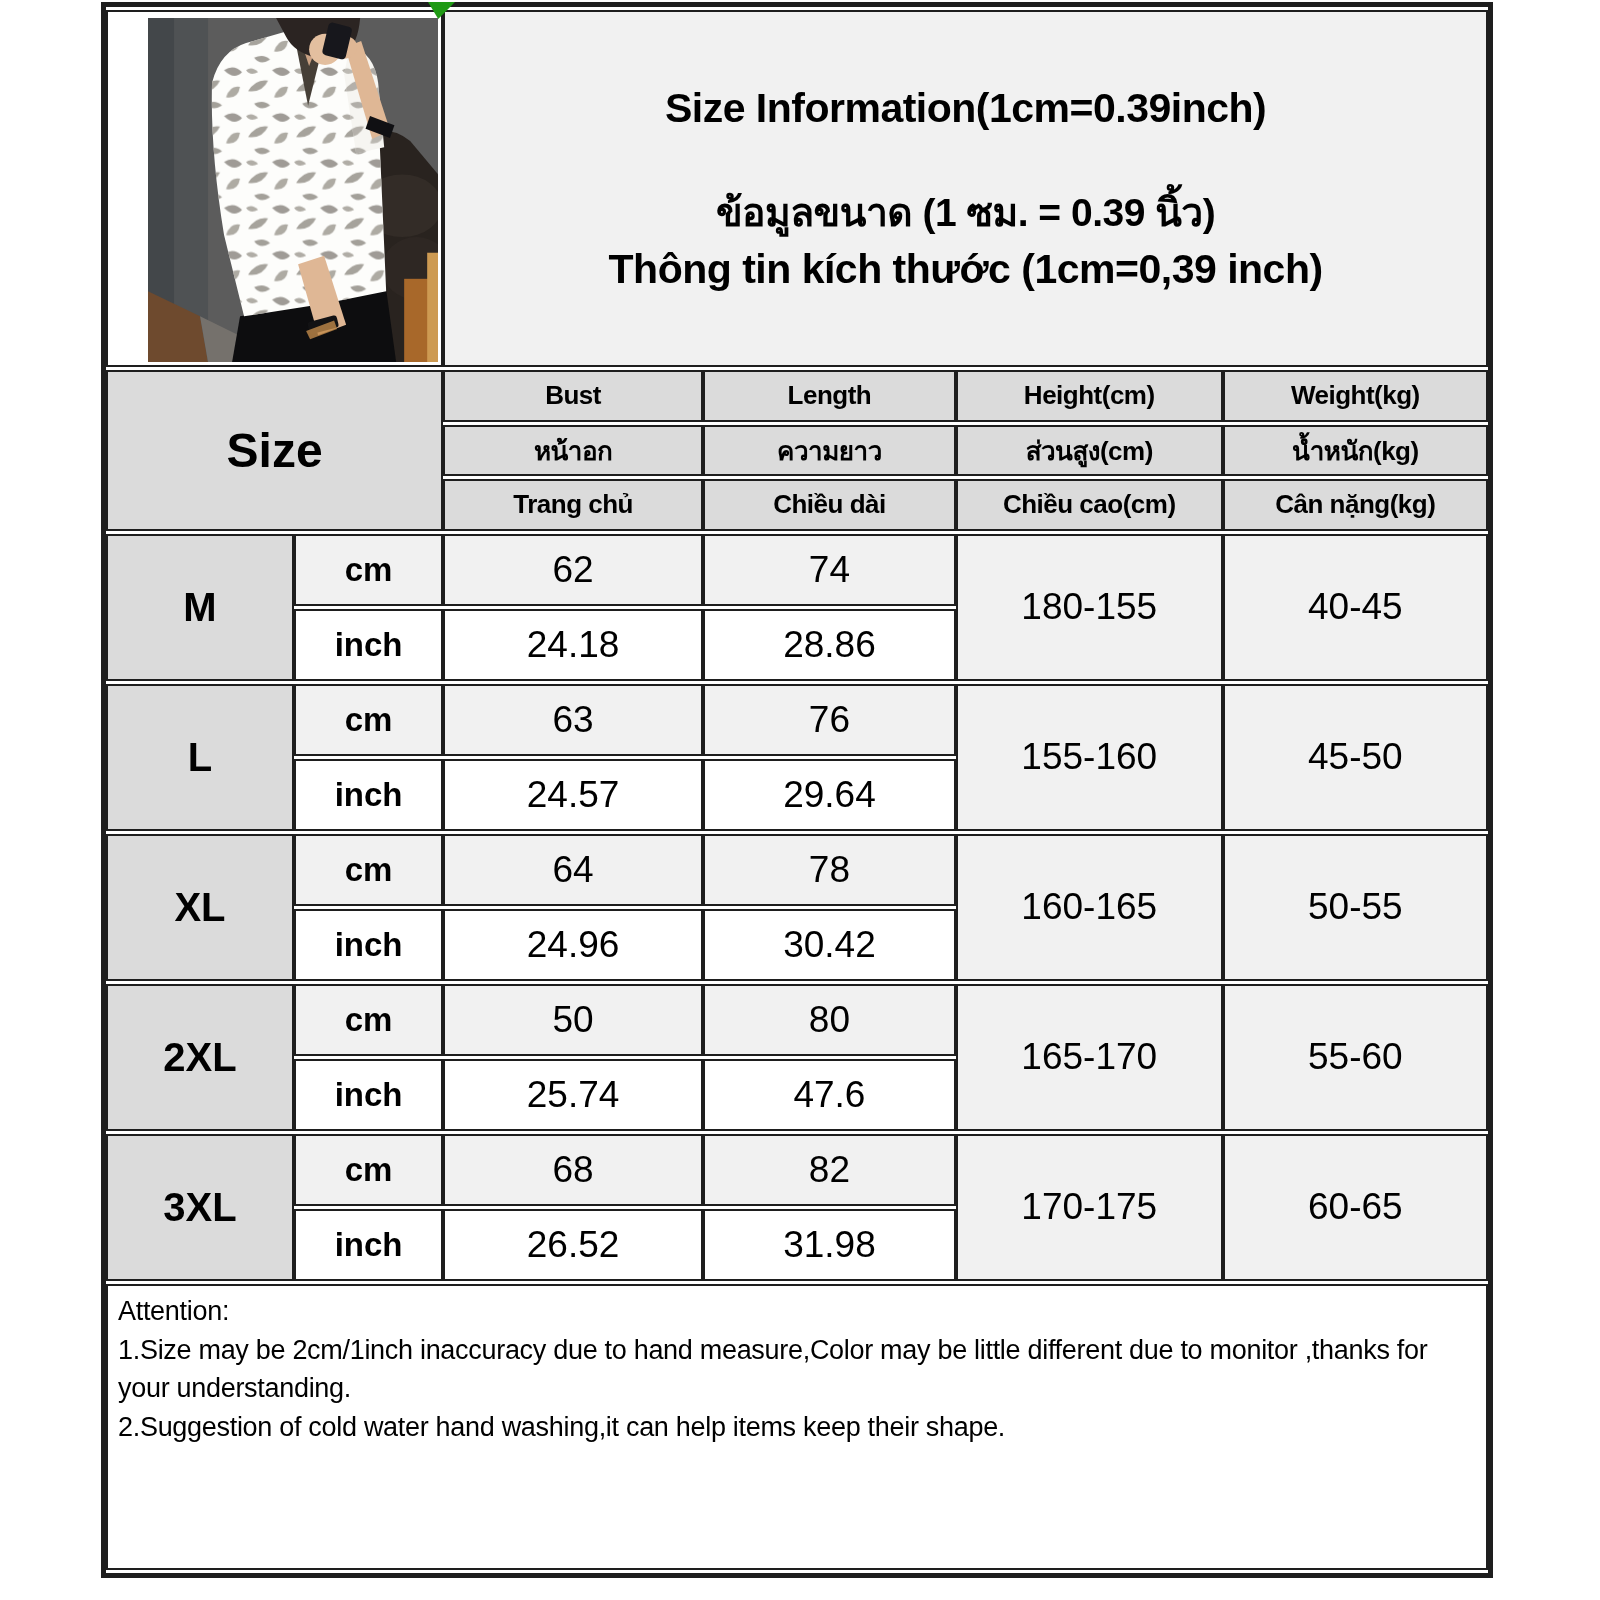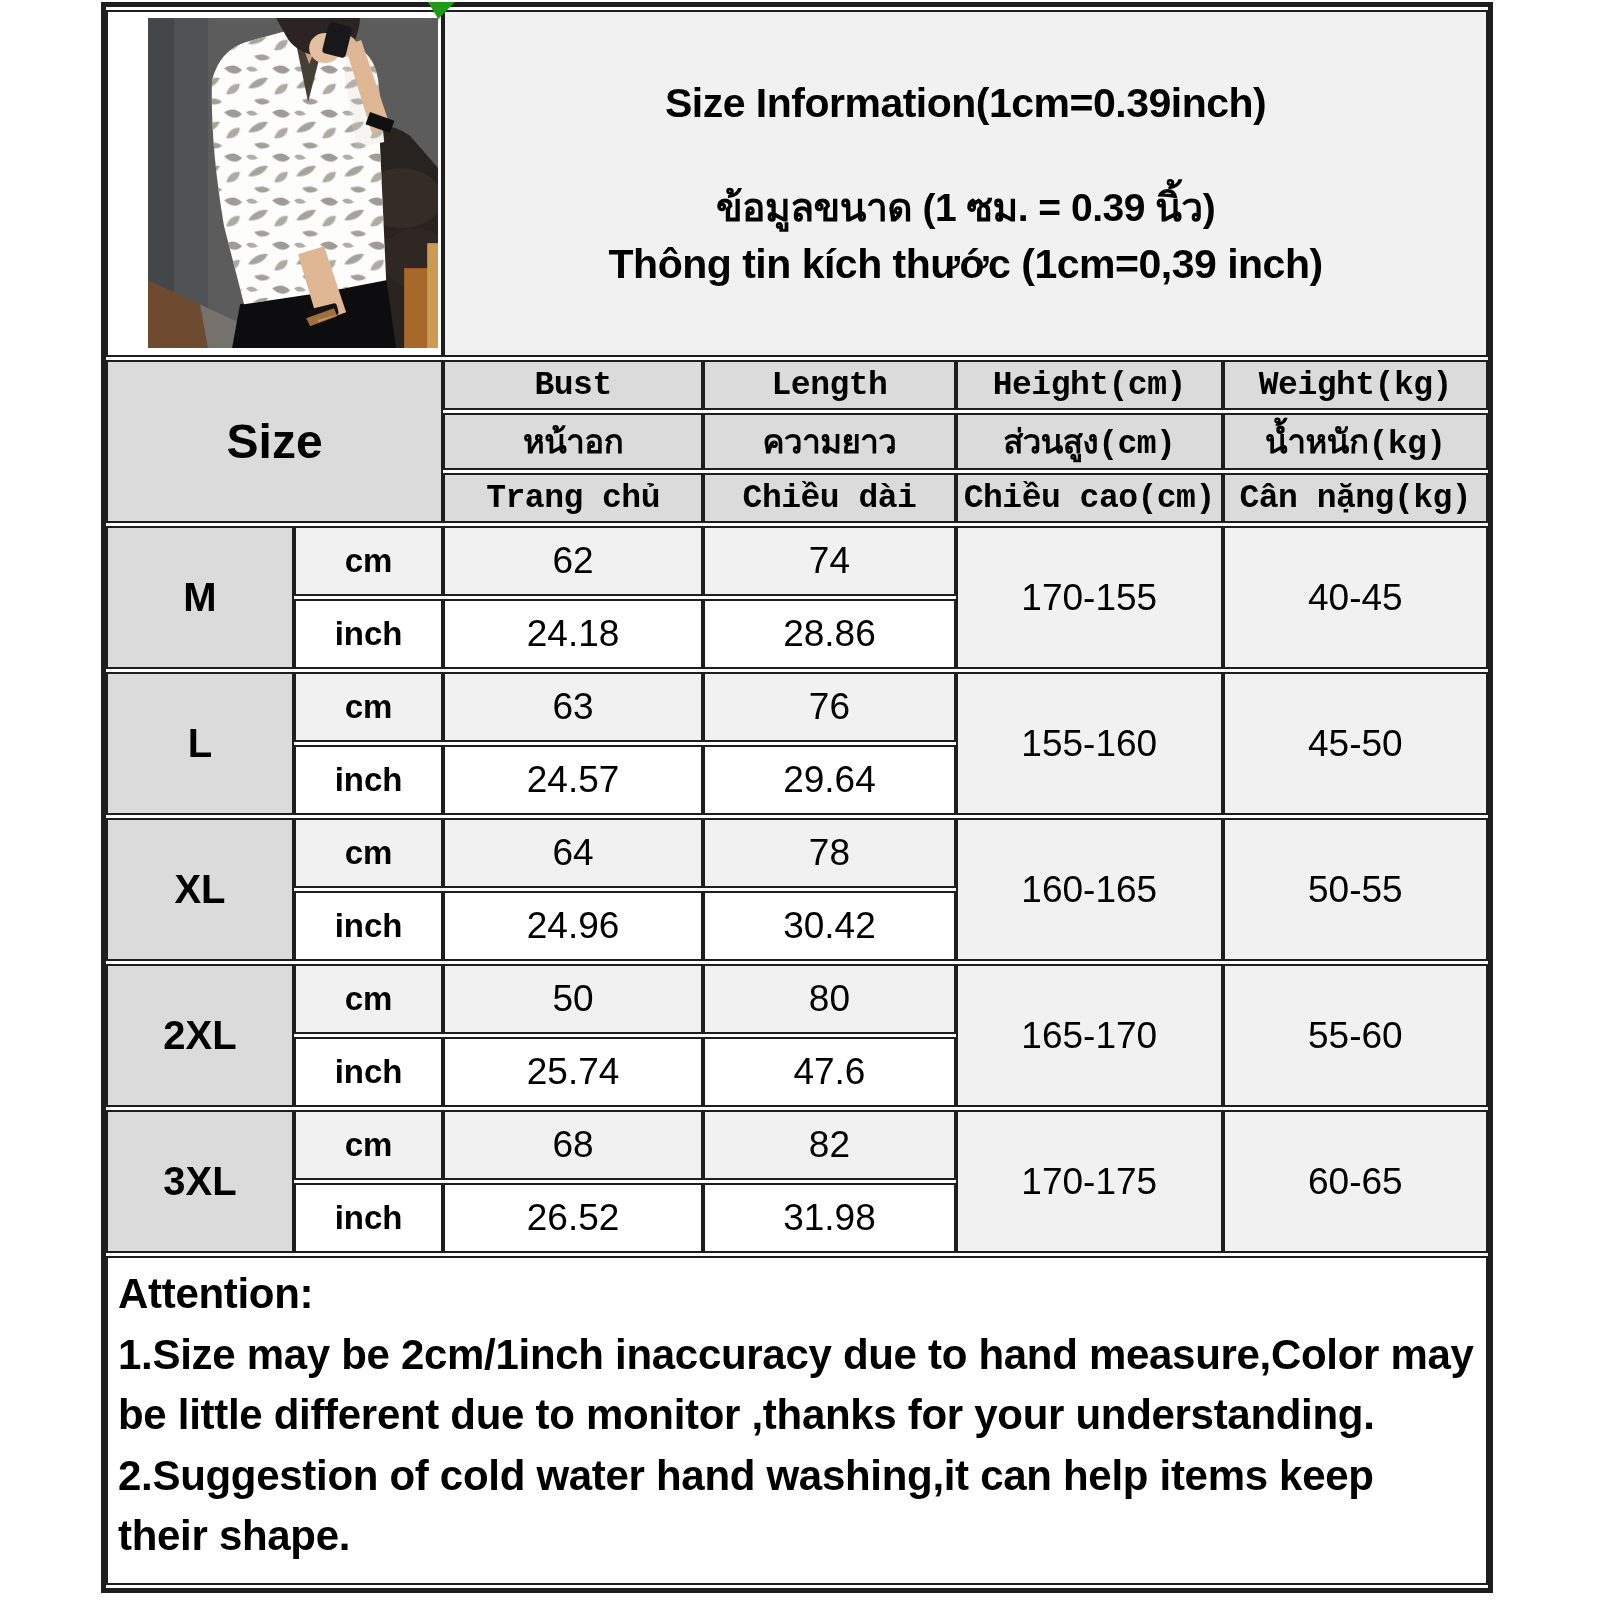--- a/index.html
+++ b/index.html
@@ -33,31 +33,31 @@
   tr.row-hdr{height:50px;}
   tr.row-data{height:70px;}
   tr.row-attn{height:278px;}
   
   td.photo-cell{background:#ffffff;padding:6px 3px 3px 40px;vertical-align:top;}
   .photo-wrap{width:100%;height:100%;overflow:hidden;}
   td.title-cell{background:var(--title-bg);}
   .title-line{font-weight:bold;font-size:41px;line-height:1.42;letter-spacing:-0.5px;}
   .title-line.th{font-size:39px;margin-top:48px;}
   td.size-cell{background:var(--header-bg);font-size:48px;font-weight:bold;}
-  td.hdr-cell{background:var(--header-bg);font-weight:bold;font-size:33px;letter-spacing:-0.5px;font-family:Liberation Mono, monospace;}
+  td.hdr-cell{background:var(--header-bg);font-weight:bold;font-size:26px;letter-spacing:-0.5px;}
   td.size-label{background:var(--header-bg);font-size:40px;font-weight:bold;}
   td.unit-cell{font-size:33px;font-weight:bold;}
   td.unit-cm{background:var(--subrow-bg);}
   td.unit-inch{background:var(--white);}
   td.val{font-size:37px;font-weight:normal;}
   td.val-cm{background:var(--subrow-bg);}
   td.val-inch{background:var(--white);text-align:center;}
   td.range-cell{background:var(--subrow-bg);font-size:37px;font-weight:normal;}
   td.attn-cell{background:var(--white);text-align:left;vertical-align:top;
-    padding:6px 12px 16px 10px;font-size:42px;line-height:1.44;letter-spacing:-0.3px;font-weight:bold;}
+    padding:6px 12px 16px 10px;font-size:27px;line-height:1.44;letter-spacing:-0.3px;}
   .green-ribbon{position:absolute;left:327px;top:0px;width:27px;height:17px;
     background:var(--ribbon-green);clip-path:polygon(0 0,100% 0,38% 100%);z-index:5;}
 </style>
 </head>
 <body>
 
 <div class="sheet">
   <div class="green-ribbon"></div>
   <table class="size-table">
     <colgroup>
@@ -138,21 +138,21 @@
       <td class="hdr-cell">Chiều dài</td>
       <td class="hdr-cell">Chiều cao(cm)</td>
       <td class="hdr-cell">Cân nặng(kg)</td>
     </tr>
 
     <tr class="row-data">
       <td class="size-label" rowspan="2">M</td>
       <td class="unit-cell unit-cm">cm</td>
       <td class="val val-cm">62</td>
       <td class="val val-cm">74</td>
-      <td class="range-cell" rowspan="2">170-155</td>
+      <td class="range-cell" rowspan="2">180-155</td>
       <td class="range-cell" rowspan="2">40-45</td>
     </tr>
     <tr class="row-data">
       <td class="unit-cell unit-inch">inch</td>
       <td class="val val-inch">24.18</td>
       <td class="val val-inch">28.86</td>
     </tr>
 
     <tr class="row-data">
       <td class="size-label" rowspan="2">L</td>

